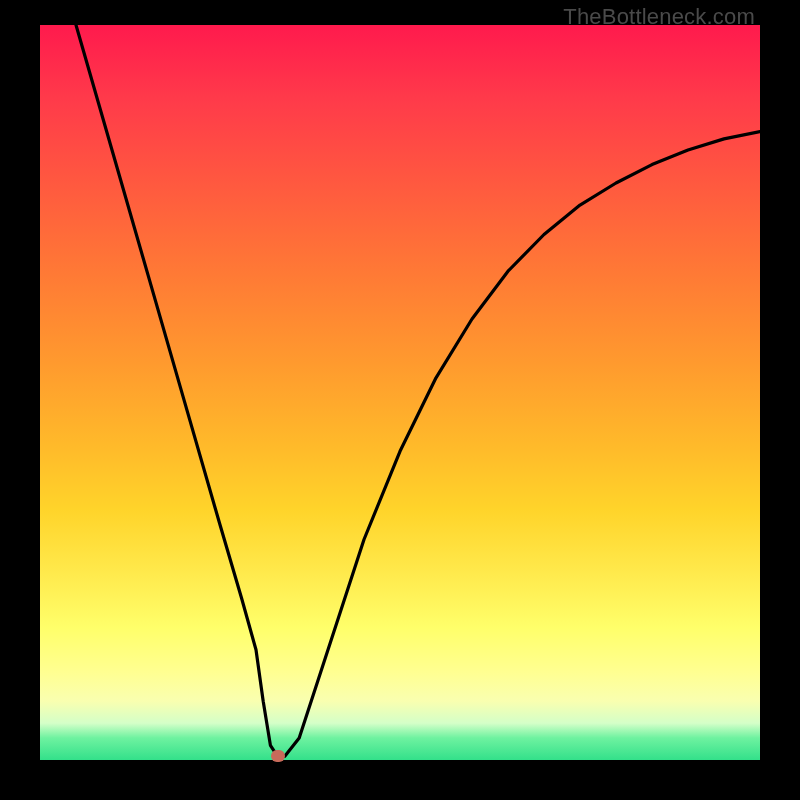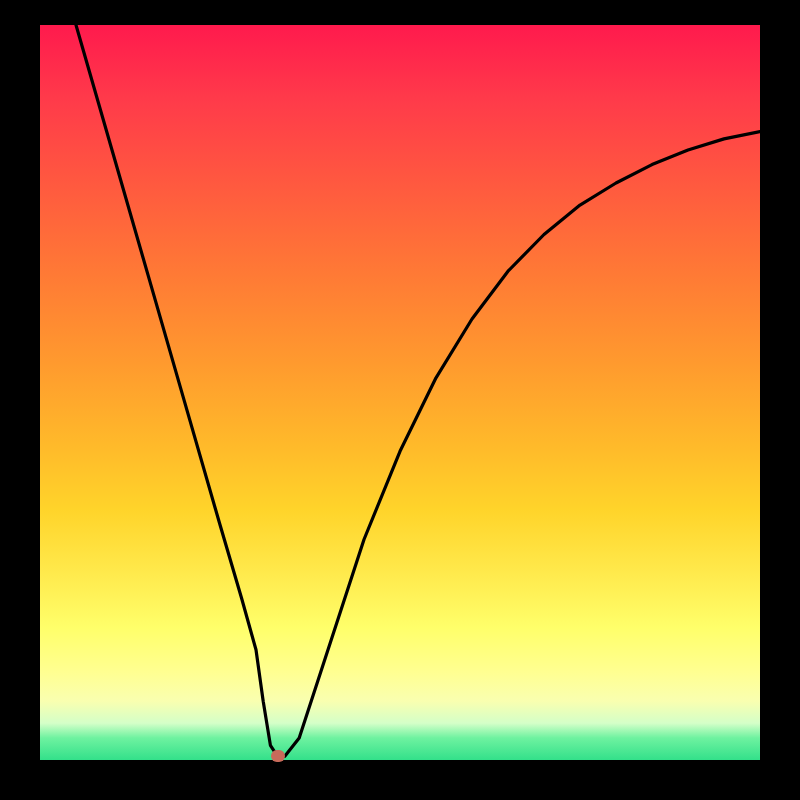--- a/index.html
+++ b/index.html
@@ -66,13 +66,14 @@
 
 <div class="frame">
 
   <div class="plot-area">
     <svg id="curve-svg" width="720" height="735" viewBox="0 0 720 735">
       <path id="curve-path" d="M36.0 0.0 L72.0 125.0 L108.0 249.9 L144.0 374.9 L180.0 499.8 L201.6 573.3 L216.0 624.8 L223.2 676.2 L230.4 720.3 L237.6 731.3 L244.8 731.3 L259.2 713.0 L288.0 624.8 L324.0 514.5 L360.0 426.3 L396.0 352.8 L432.0 294.0 L468.0 246.2 L504.0 209.5 L540.0 180.1 L576.0 158.0 L612.0 139.6 L648.0 125.0 L684.0 113.9 L720.0 106.6" stroke="#000" stroke-width="3.2" fill="none" stroke-linejoin="round" stroke-linecap="round"></path>
     </svg>
     <div id="marker" class="marker" style="left: 237.6px; top: 731.325px; background: rgb(200, 106, 90);"></div>
   </div>
 
+  <div class="watermark">TheBottleneck.com</div>
 </div>
 
 </body></html>

